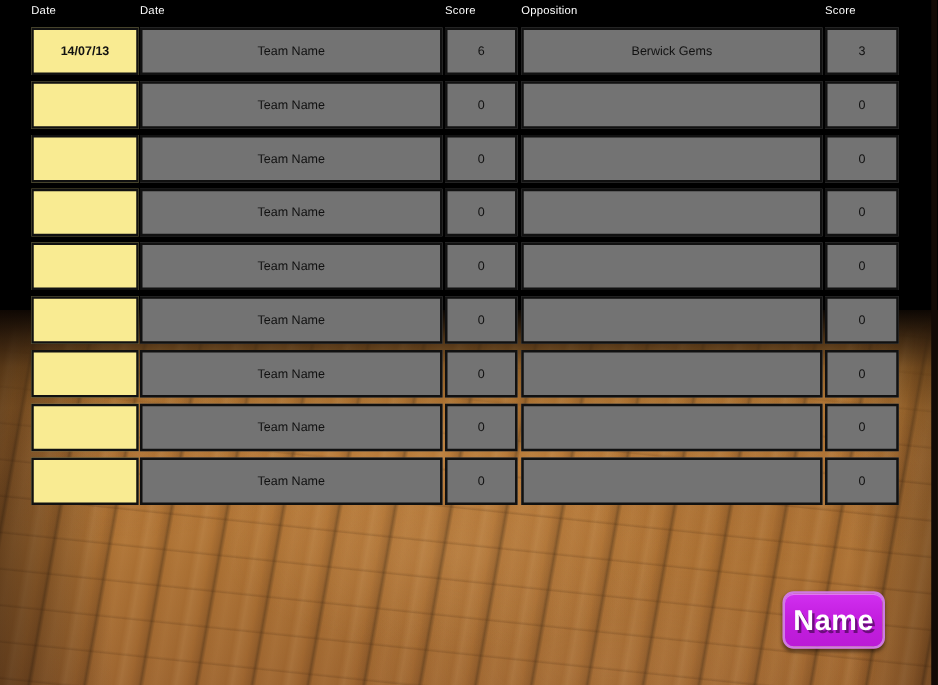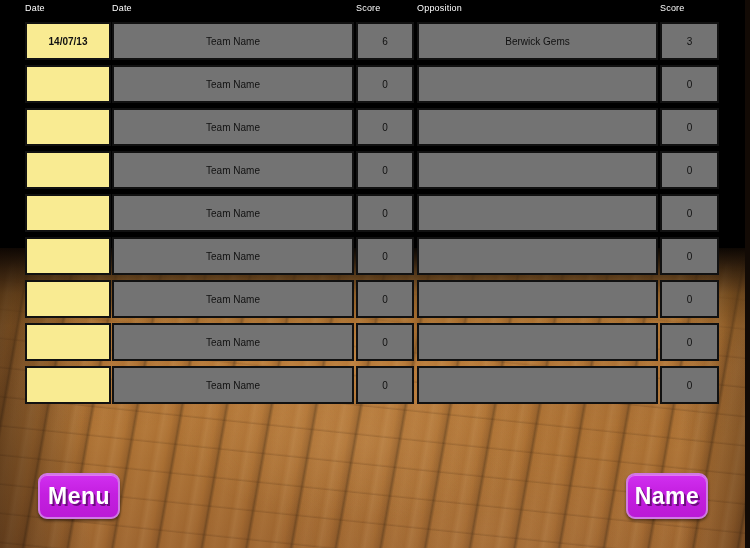--- a/index.html
+++ b/index.html
@@ -284,16 +284,15 @@
         <div class="row">
           <div class="cell c-date date"></div>
           <div class="cell c-team">Team Name</div>
           <div class="cell c-sc1 score">0</div>
           <div class="cell c-opp"></div>
           <div class="cell c-sc2 score">0</div>
         </div>
       </div>
   </div>
 
-  <div class="btn btn-menu">Menu</div>
   <div class="btn btn-next">Name</div>
 
 </div>
 
 </body></html>

